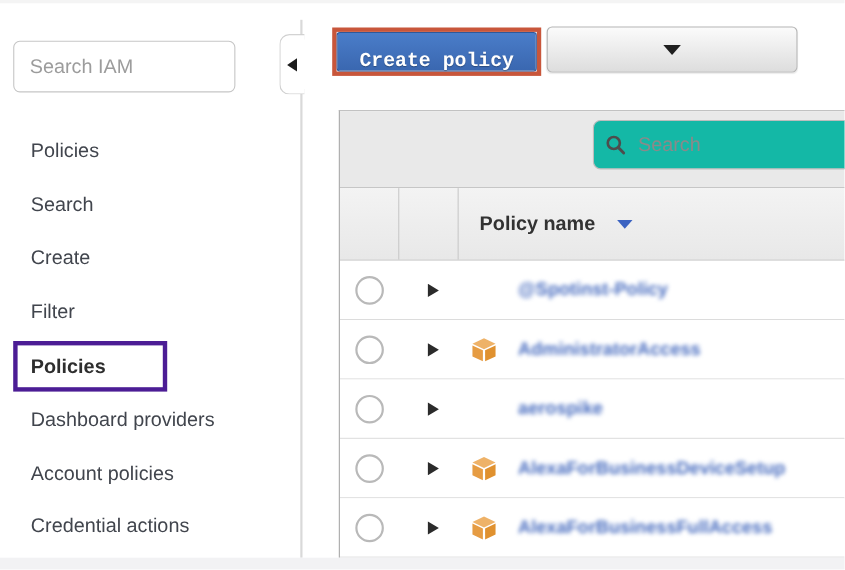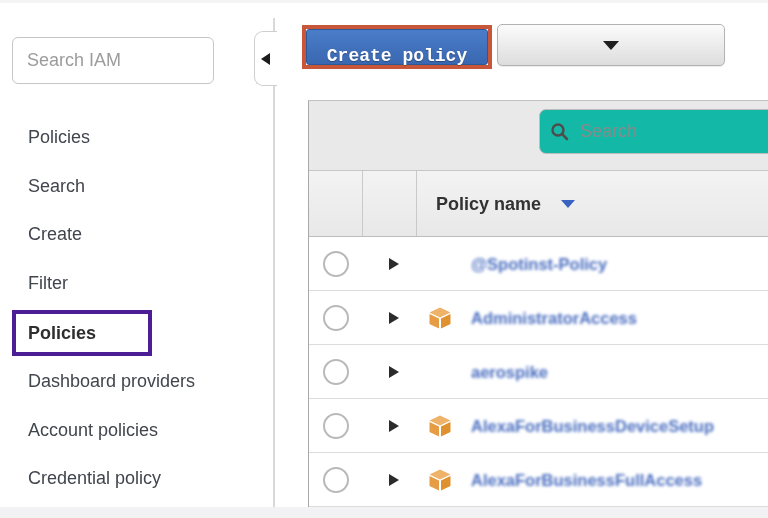--- a/index.html
+++ b/index.html
@@ -73,21 +73,21 @@
   <nav>
     <div class="nav-item" style="top:127px">Policies</div>
     <div class="nav-item" style="top:176px">Search</div>
     <div class="nav-item" style="top:224px">Create</div>
     <div class="nav-item" style="top:273px">Filter</div>
     <div class="policies-box">
       <span class="policies-label">Policies</span>
     </div>
     <div class="nav-item" style="top:371px">Dashboard providers</div>
     <div class="nav-item" style="top:420px">Account policies</div>
-    <div class="nav-item" style="top:468px">Credential policy</div>
+    <div class="nav-item" style="top:468px">Credential actions</div>
   </nav>
 
   <div class="v-divider"></div>
   <div class="collapse-tab">
     <span class="tri-left"></span>
   </div>
 
   <div class="create-outline">
     <button class="btn-primary">Create policy</button>
   </div>

